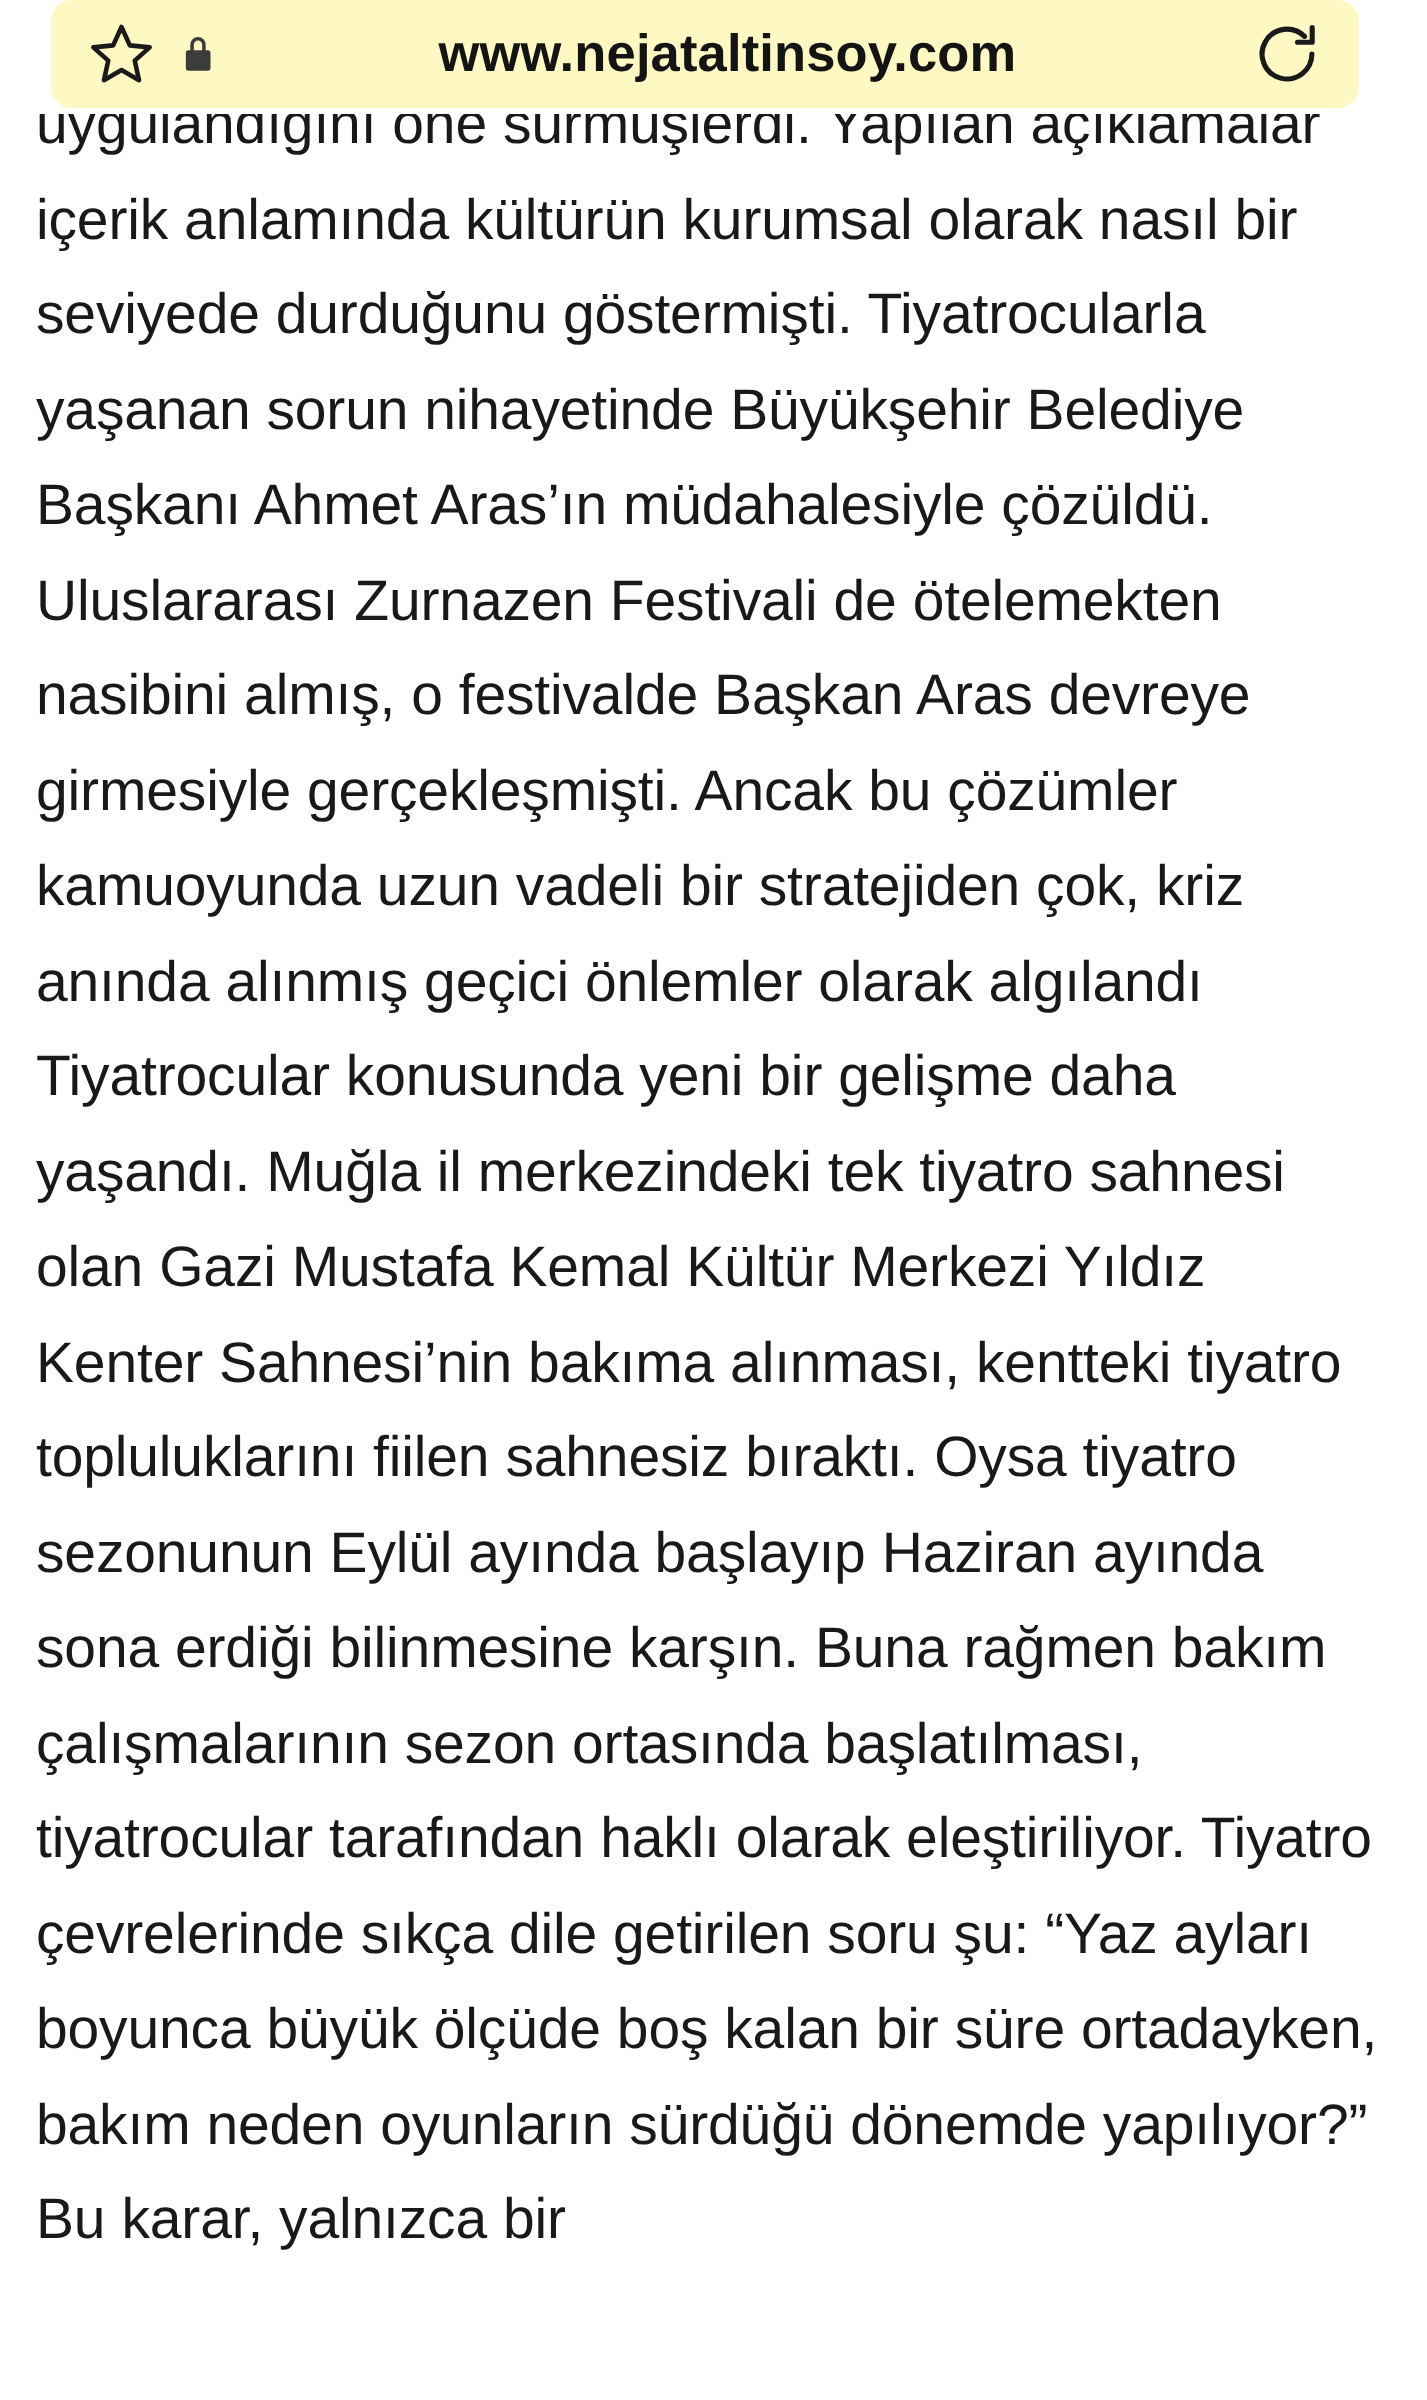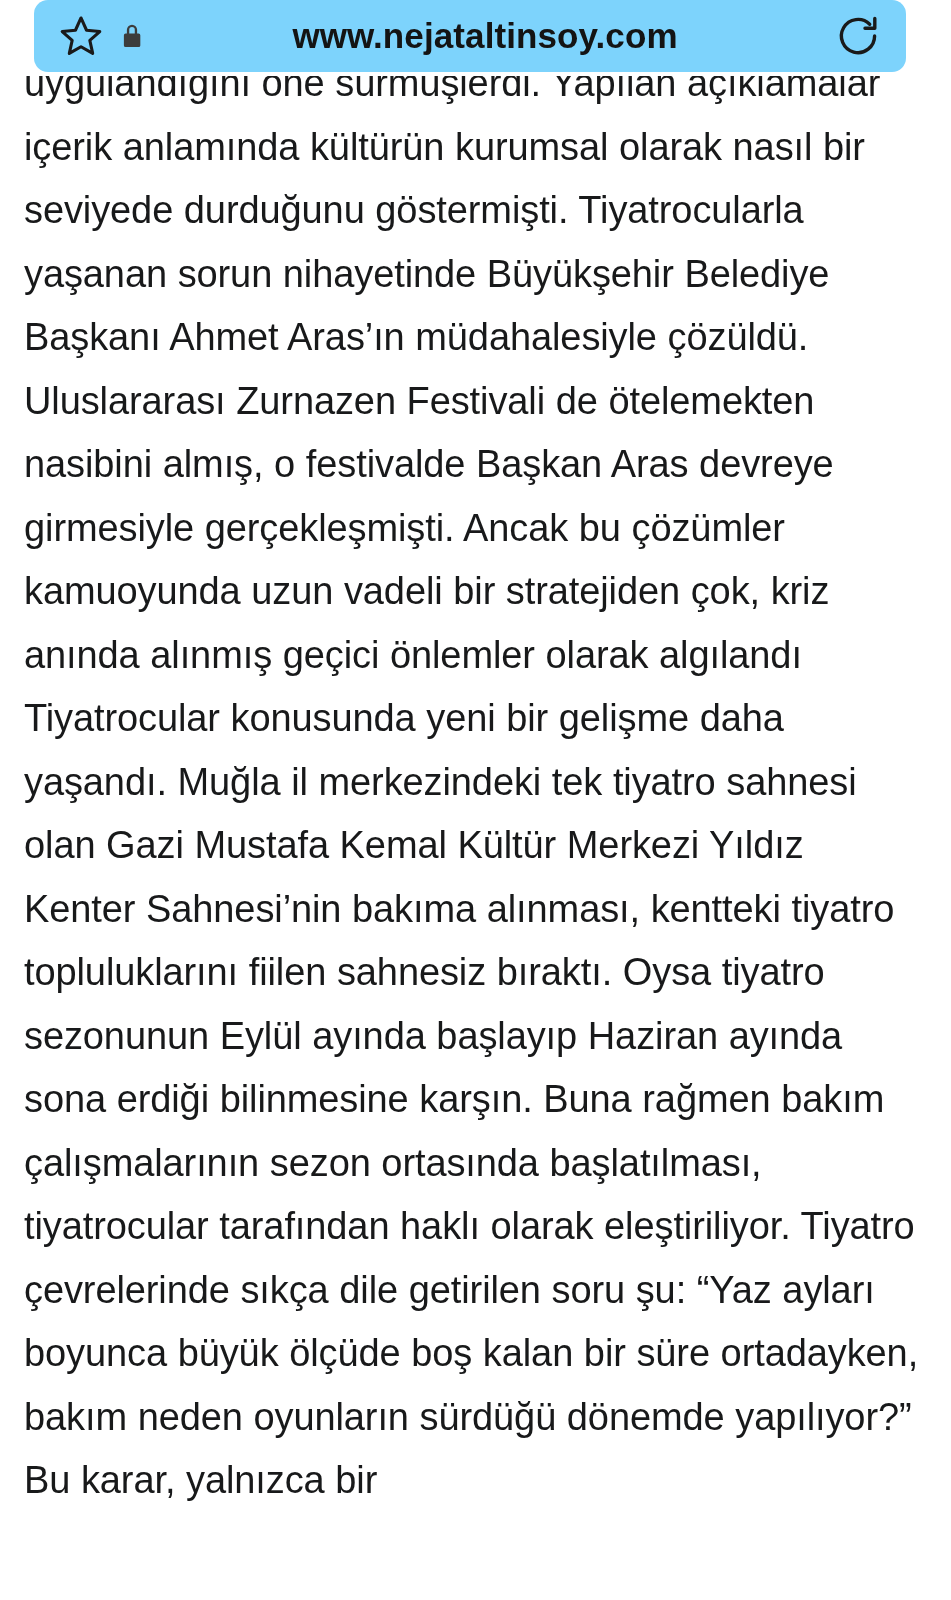--- a/index.html
+++ b/index.html
@@ -25,21 +25,21 @@
     height: 76px;
     background: #ffffff;
     z-index: 10;
   }
   .url-pill {
     position: absolute;
     left: 34px;
     top: 0px;
     width: 872px;
     height: 72px;
-    background: #7dd3fc;
+    background: #fef9c3;
     border-radius: 14px;
     display: flex;
     align-items: center;
     box-sizing: border-box;
     padding: 0 24px;
   }
   .star-icon {
     width: 46px;
     height: 46px;
     flex: 0 0 46px;

